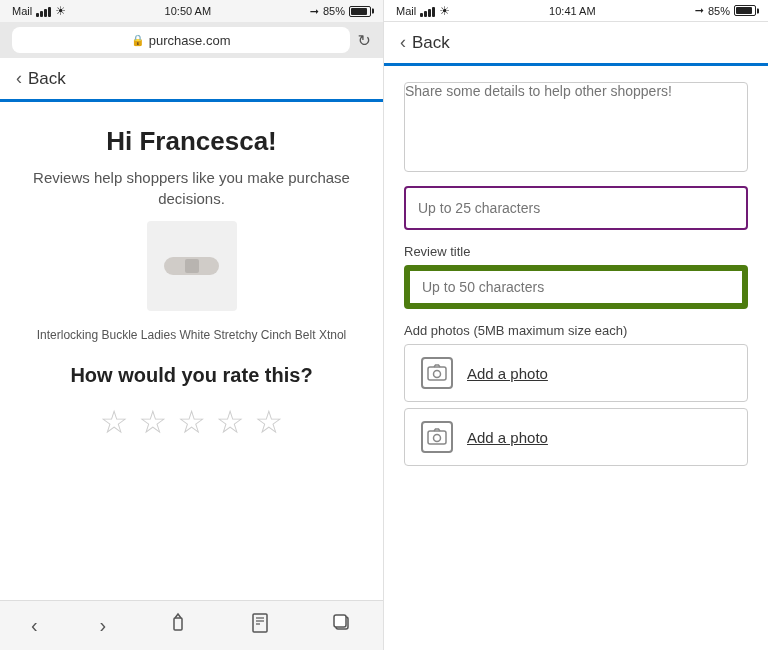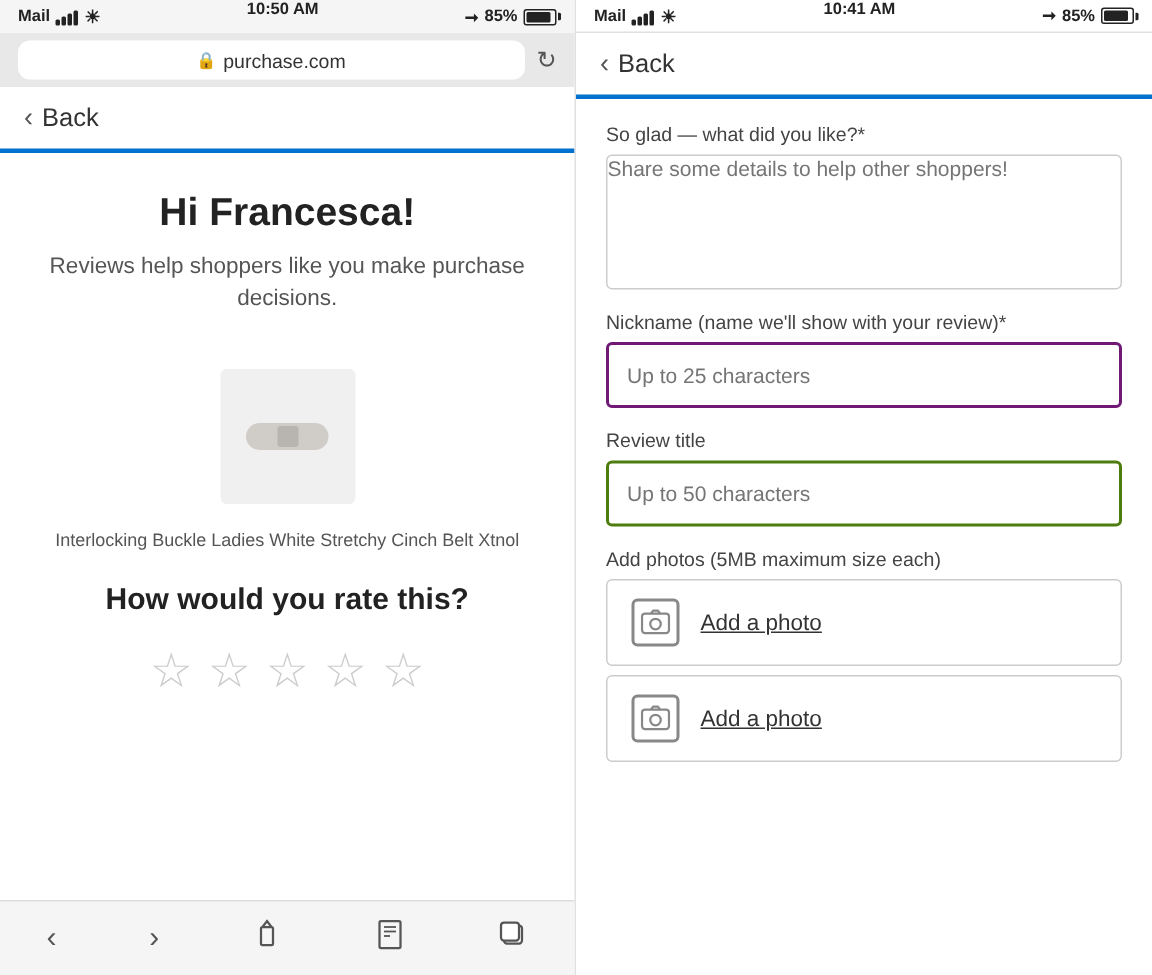--- a/index.html
+++ b/index.html
@@ -22,24 +22,25 @@
       overflow: hidden;
       position: relative;
     }
     .phone-left { border-right: 1px solid #e0e0e0; }
 
     
     .status-bar {
       background: #f5f5f5;
       height: 22px;
       display: flex;
+      align-items: center;
       justify-content: space-between;
       padding: 0 12px;
       font-size: 11px;
-      font-weight: 700;
+      font-weight: 400;
       color: #222;
       flex-shrink: 0;
     }
     .status-left { display: flex; align-items: center; gap: 4px; }
     .status-right { display: flex; align-items: center; gap: 4px; }
     .battery-icon {
       width: 22px; height: 11px;
       border: 1.5px solid #222;
       border-radius: 2px;
       position: relative;
@@ -131,21 +132,21 @@
       font-size: 26px;
       font-weight: 600;
       color: #222;
       margin-bottom: 10px;
     }
     .subtitle {
       font-size: 15px;
       color: #555;
       text-align: center;
       line-height: 1.4;
-      margin-bottom: 37px;
+      margin-bottom: 12px;
     }
 
     .product-img-placeholder {
       width: 90px;
       height: 90px;
       background: #f0f0f0;
       border-radius: 4px;
       display: flex;
       align-items: center;
       justify-content: center;
@@ -251,21 +252,21 @@
       border-radius: 4px;
       padding: 10px 12px;
       font-size: 14px;
       color: #999;
       font-family: inherit;
       outline: none;
       height: 44px;
     }
 
     .form-input.highlighted {
-      border: 2px solid #4d7c0f;
+      border: 6px solid #4d7c0f;
     }
 
     .add-photo-btn {
       border: 1px solid #ccc;
       border-radius: 4px;
       background: #fff;
       display: flex;
       align-items: center;
       gap: 14px;
       padding: 12px 16px;
@@ -420,26 +421,24 @@
   <div class="nav-bar">
     <button class="back-btn">
       <span class="chevron-left">‹</span>
       <span>Back</span>
     </button>
   </div>
 
   <div class="right-content">
 
     <div class="form-group">
-      <label class="form-label">So glad — what did you like?*</label>
       <textarea class="form-textarea" placeholder="Share some details to help other shoppers!" style=""></textarea>
     </div>
 
     <div class="form-group">
-      <label class="form-label">Nickname (name we'll show with your review)*</label>
       <input type="text" class="form-input" placeholder="Up to 25 characters" style="">
     </div>
 
     <div class="form-group">
       <label class="form-label">Review title</label>
       <input type="text" class="form-input highlighted" placeholder="Up to 50 characters" style="">
     </div>
 
     <div class="form-group">
       <label class="form-label">Add photos (5MB maximum size each)</label>

